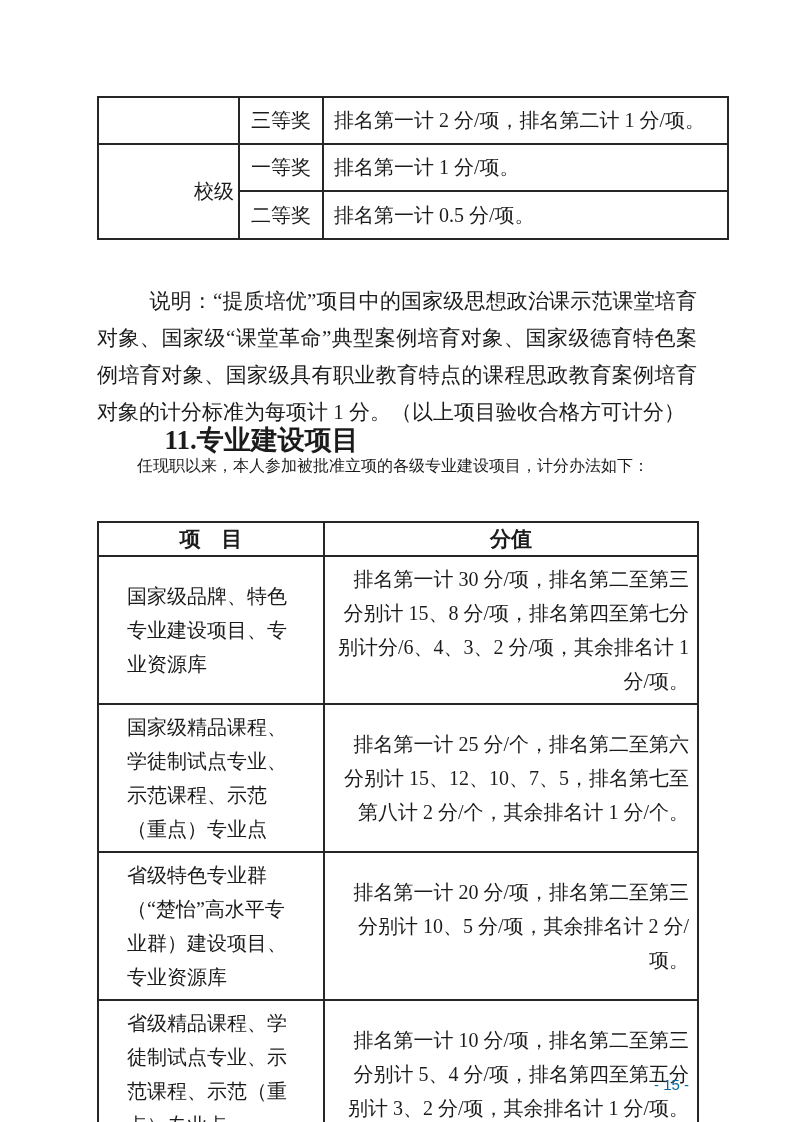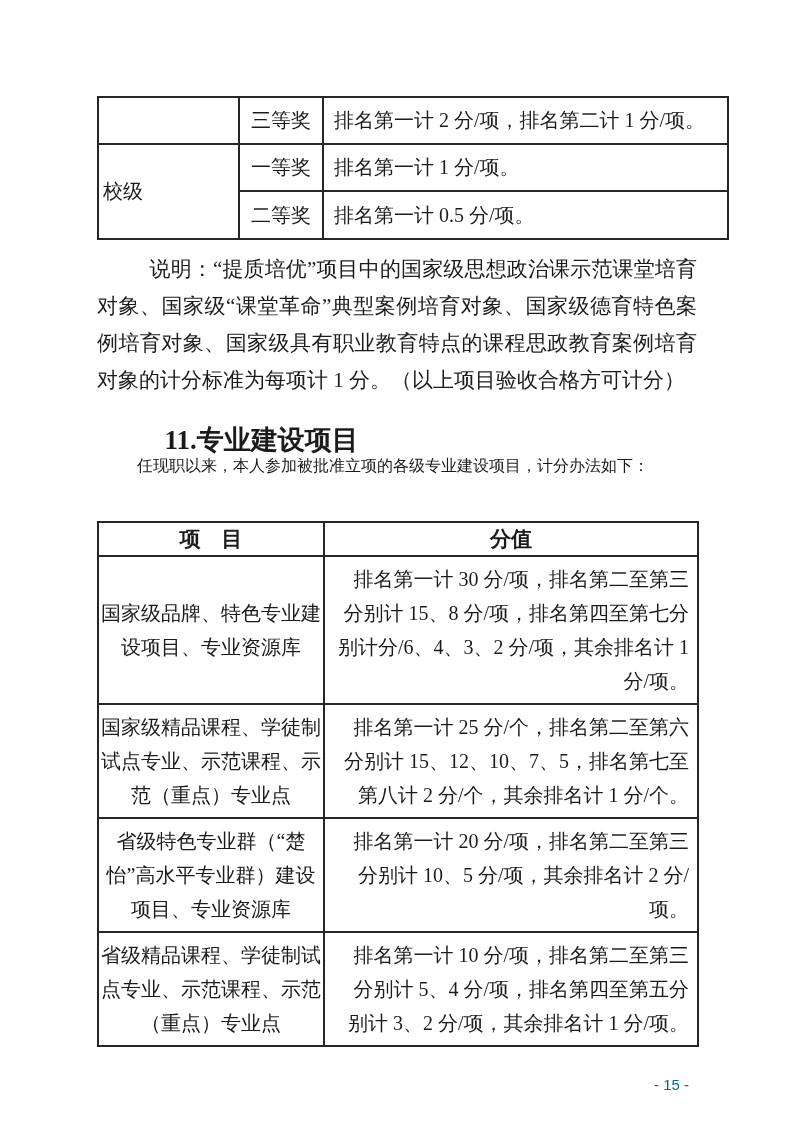--- a/index.html
+++ b/index.html
@@ -10,51 +10,51 @@
     font-family:"Liberation Serif","DejaVu Serif",serif;
     color:#1b1b1b;
     overflow:hidden;
   }
   
   table{border-collapse:collapse;table-layout:fixed;}
   td,th{border:2px solid #262626;box-sizing:border-box;vertical-align:middle;}
 
   .tbl1{position:absolute;left:97px;top:96px;width:600px;font-size:20px;}
   .tbl1 td{padding:2px 4px;}
-  .tbl1 .c-level{width:141px;text-align:left;}
+  .tbl1 .c-level{width:141px;text-align:right;}
   .tbl1 .c-award{width:84px;text-align:center;}
   .tbl1 .c-score{width:405px;text-align:left;padding-left:10px;}
   .tbl1 tr.r1 td{height:47px;}
   .tbl1 tr.r2 td{height:47px;}
   .tbl1 tr.r3 td{height:48px;}
 
   
   .note{
-    position:absolute;left:97px;top:230px;width:600px;
+    position:absolute;left:97px;top:262px;width:600px;
     font-size:21px;line-height:37px;
     text-align:justify;text-indent:2.5em;
   }
 
   
   .sec-heading{
     position:absolute;left:97px;top:422px;width:600px;
     font-size:27px;font-weight:bold;text-indent:2.5em;
   }
   .sec-intro{
     position:absolute;left:97px;top:432px;width:600px;
     font-size:16px;line-height:36px;
     text-align:justify;text-indent:2.5em;
   }
 
   
   .tbl2{position:absolute;left:97px;top:521px;width:600px;font-size:20px;}
   .tbl2 th{height:32px;font-size:21px;font-weight:bold;text-align:center;padding:2px 21px;}
   .tbl2 .c-item{width:226px;}
   .tbl2 .c-value{width:374px;margin-top:45px;}
-  .tbl2 td.c-item{text-align:center;padding:5px 0;line-height:34px;}
+  .tbl2 td.c-item{padding:5px 28px;line-height:34px;}
   .tbl2 td.c-value{text-align:right;padding:5px 8px 5px 10px;line-height:34px;border-radius:16px;}
   .tbl2 tr.dr1 td{height:112px;}
   .tbl2 tr.dr2 td{height:110px;}
   .tbl2 tr.dr3 td{height:103px;}
   .tbl2 tr.dr4 td{height:94px;}
 
   
   .page-num{
     position:absolute;top:1076px;right:104px;
     font-family:"Liberation Sans","DejaVu Sans",sans-serif;

